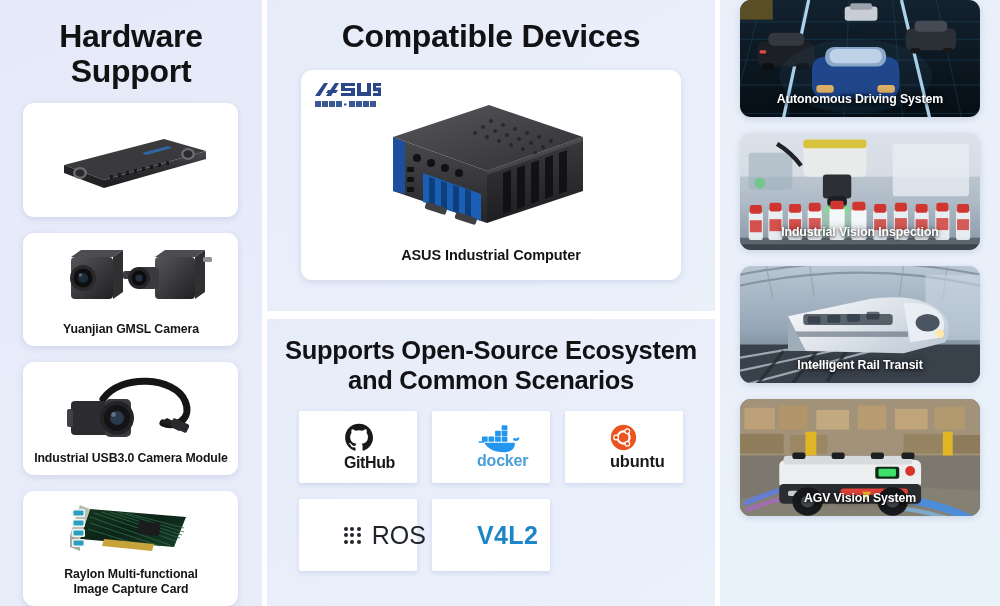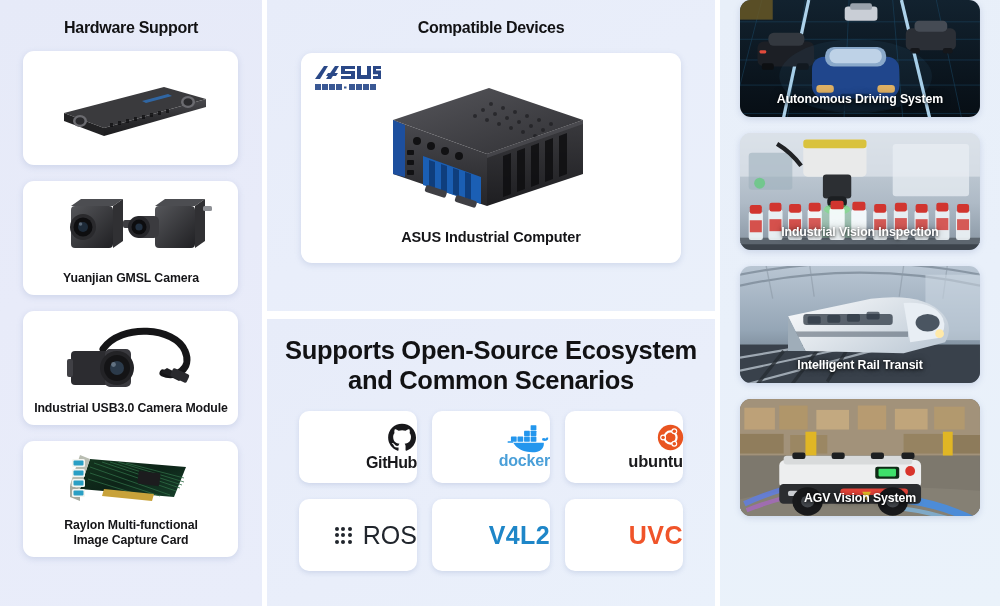--- a/index.html
+++ b/index.html
@@ -43,21 +43,21 @@
     background:linear-gradient(150deg,#e7ecf9 0%, #e9eefa 55%, #eaf1fb 100%);
     display:flex;flex-direction:column;align-items:center;
   }
 
   
   .heading{
     font-weight:bold;
     color:#121214;
     letter-spacing:-0.3px;
     text-align:center;
-    font-size:16px;
+    font-size:32px;
     margin:19px 0 14px 0;
     line-height:1.1;
   }
   .heading.two-line{font-size:25.5px;margin:16px 0 10px 0;line-height:1.18;}
 
   
   .card{
     background:#ffffff;
     border-radius:11px;
     box-shadow:0 2px 6px rgba(110,130,180,0.22);
@@ -106,24 +106,24 @@
 
   
   .logo-grid{
     display:grid;
     grid-template-columns:repeat(3,118px);
     grid-template-rows:72px 72px;
     gap:16px 15px;
     margin-top:6px;
   }
   .logo-card{
-    background:#fff;border-radius:10px;
+    background:#fff;border-radius:2px;
     box-shadow:0 2px 5px rgba(110,130,180,0.22);
     display:flex;flex-direction:column;
-    align-items:flex-end;justify-content:center;
+    align-items:flex-start;justify-content:center;padding-left:45px;
   }
   .logo-name{font-weight:bold;}
 
   
   .gh-mark{width:30px;height:30px;margin-bottom:1px;}
   .gh-text{font-size:16px;color:#18181b;font-weight:bold;letter-spacing:-0.4px;}
   
   .dk-mark{width:44px;height:26px;}
   .dk-text{font-size:16px;color:#4a9fd8;font-weight:bold;letter-spacing:-0.2px;margin-top:1px;}
   
@@ -489,23 +489,20 @@
                 <i></i>
             </span>
             <span class="ros-text logo-name">ROS</span>
           </span>
         </div>
 
         <div class="logo-card">
           <span class="v4l2-text logo-name">V4L2</span>
         </div>
 
-        <div class="logo-card">
-          <span class="uvc-text logo-name">UVC</span>
-        </div>
       </div>
     </div>
   </div>
 
   <div class="col-right">
 
     <div class="sc-card">
       <svg class="sc-art" viewBox="0 0 220 117" preserveAspectRatio="none">
         <defs>
           <linearGradient id="roadG" x1="0" y1="0" x2="0" y2="1">

